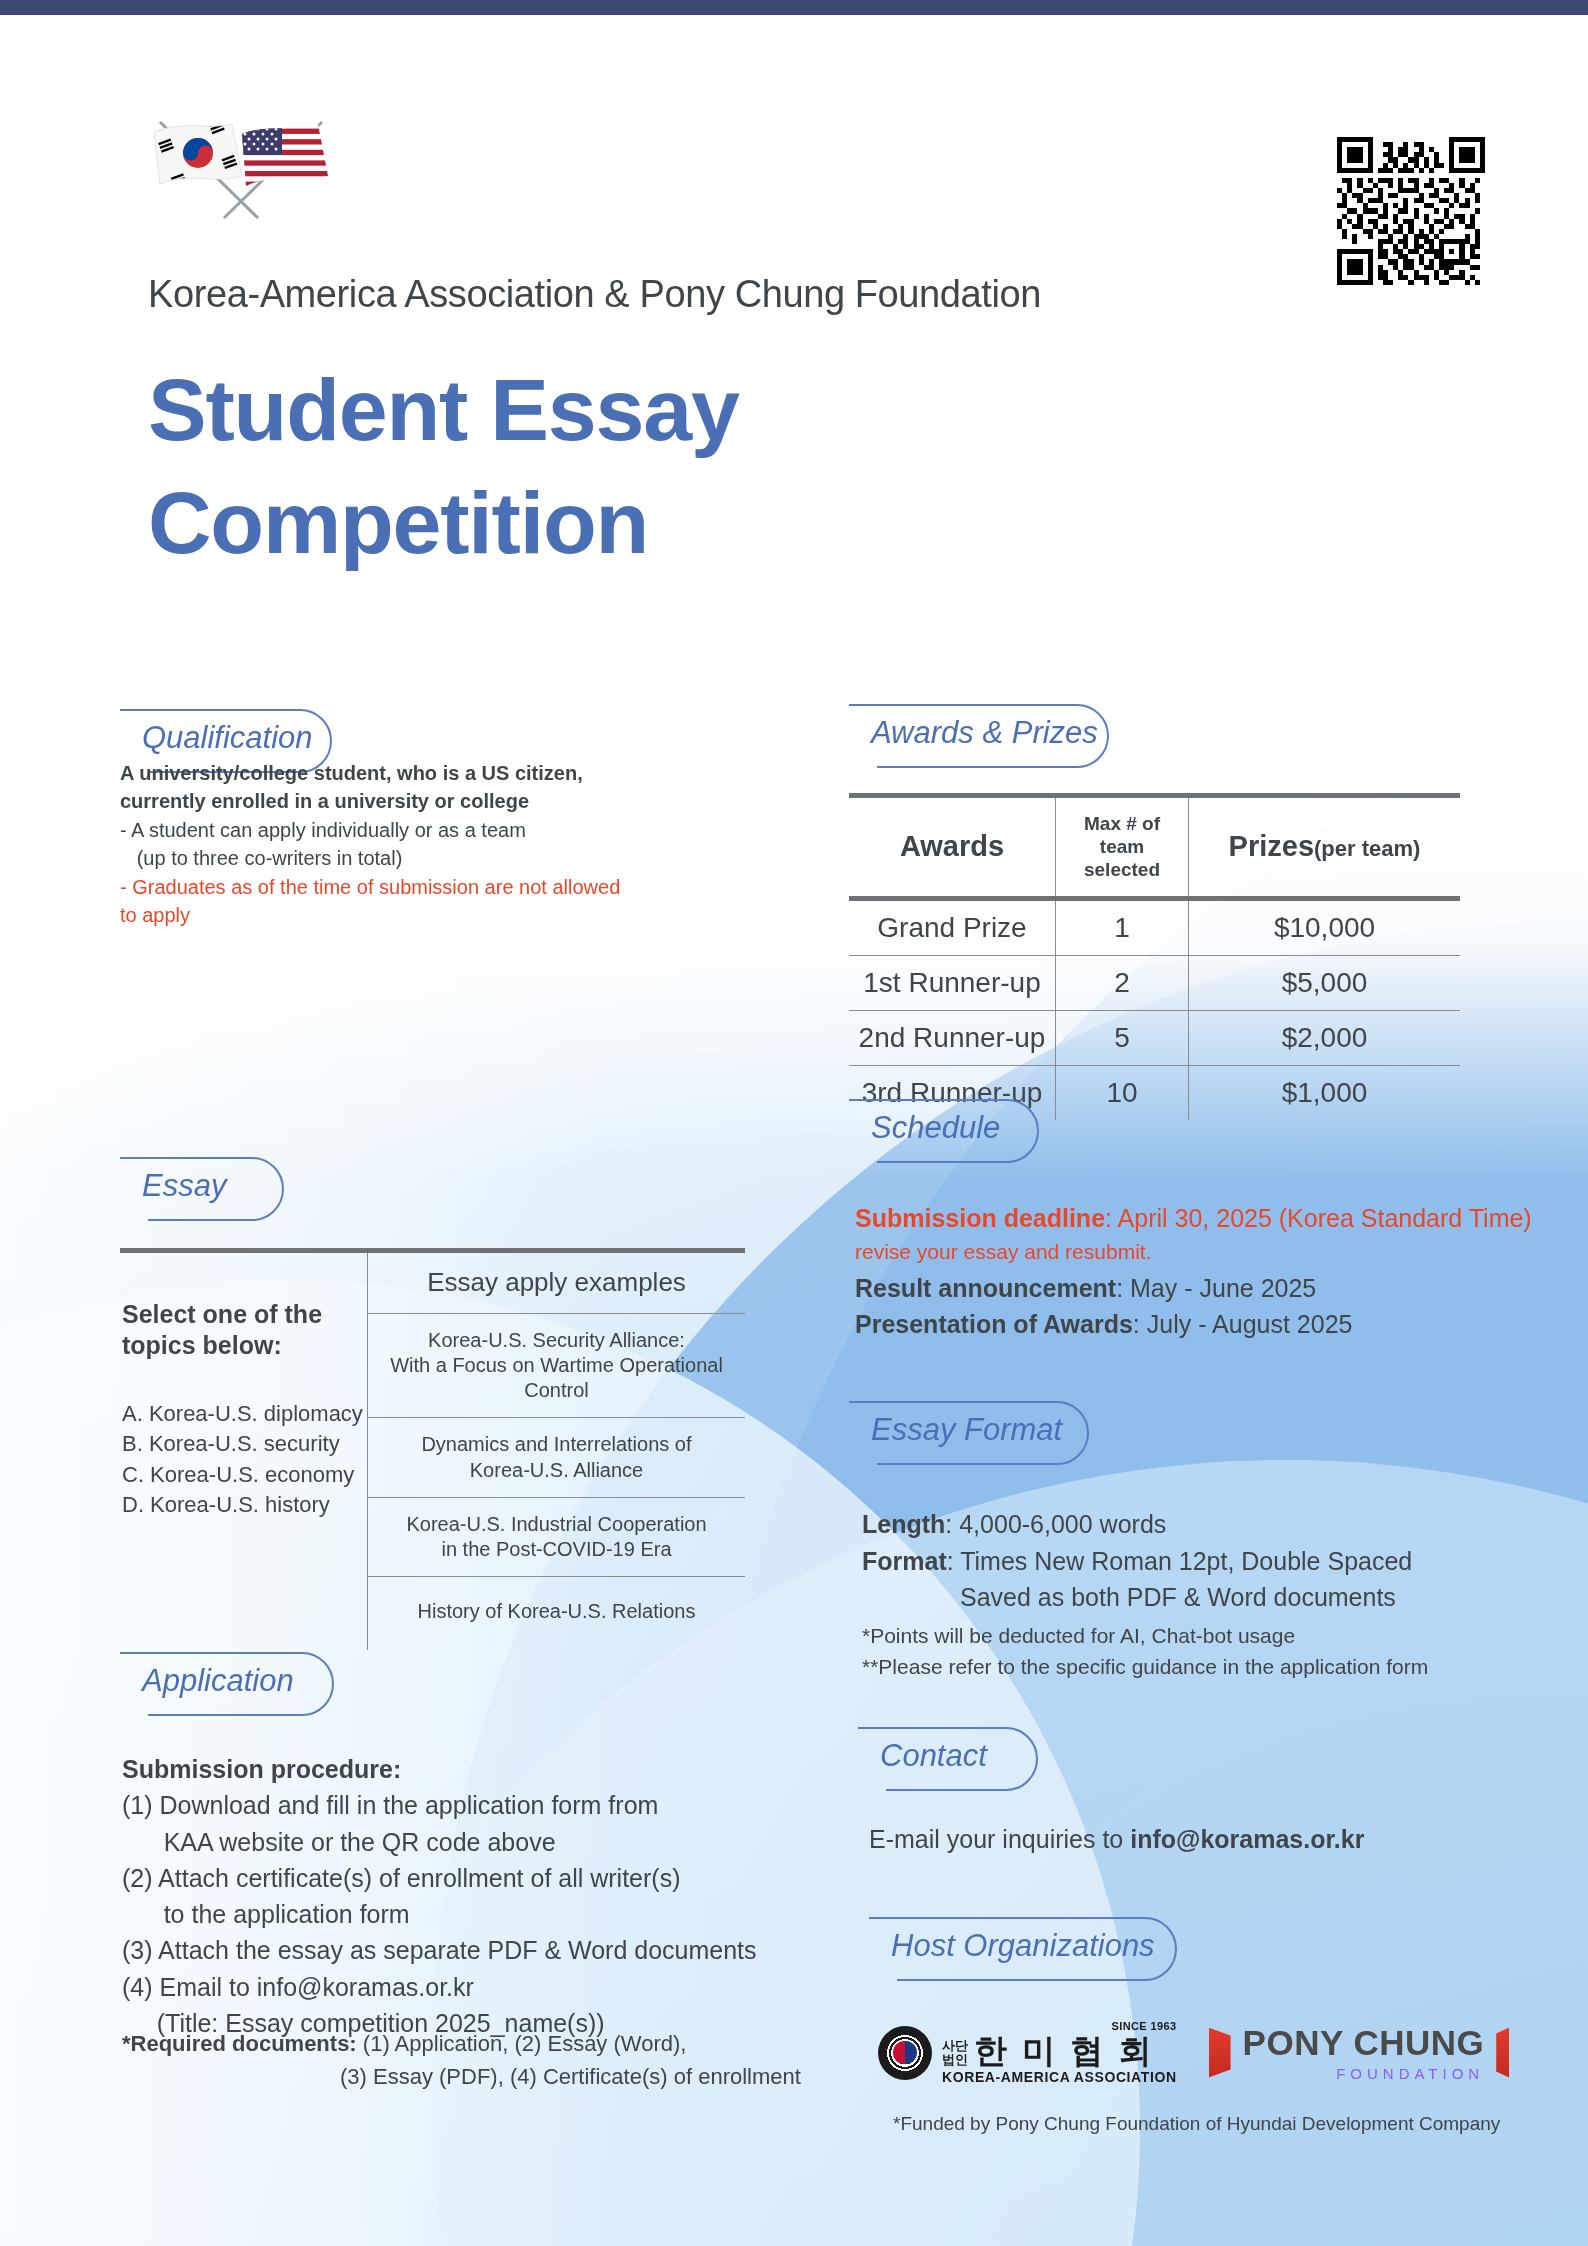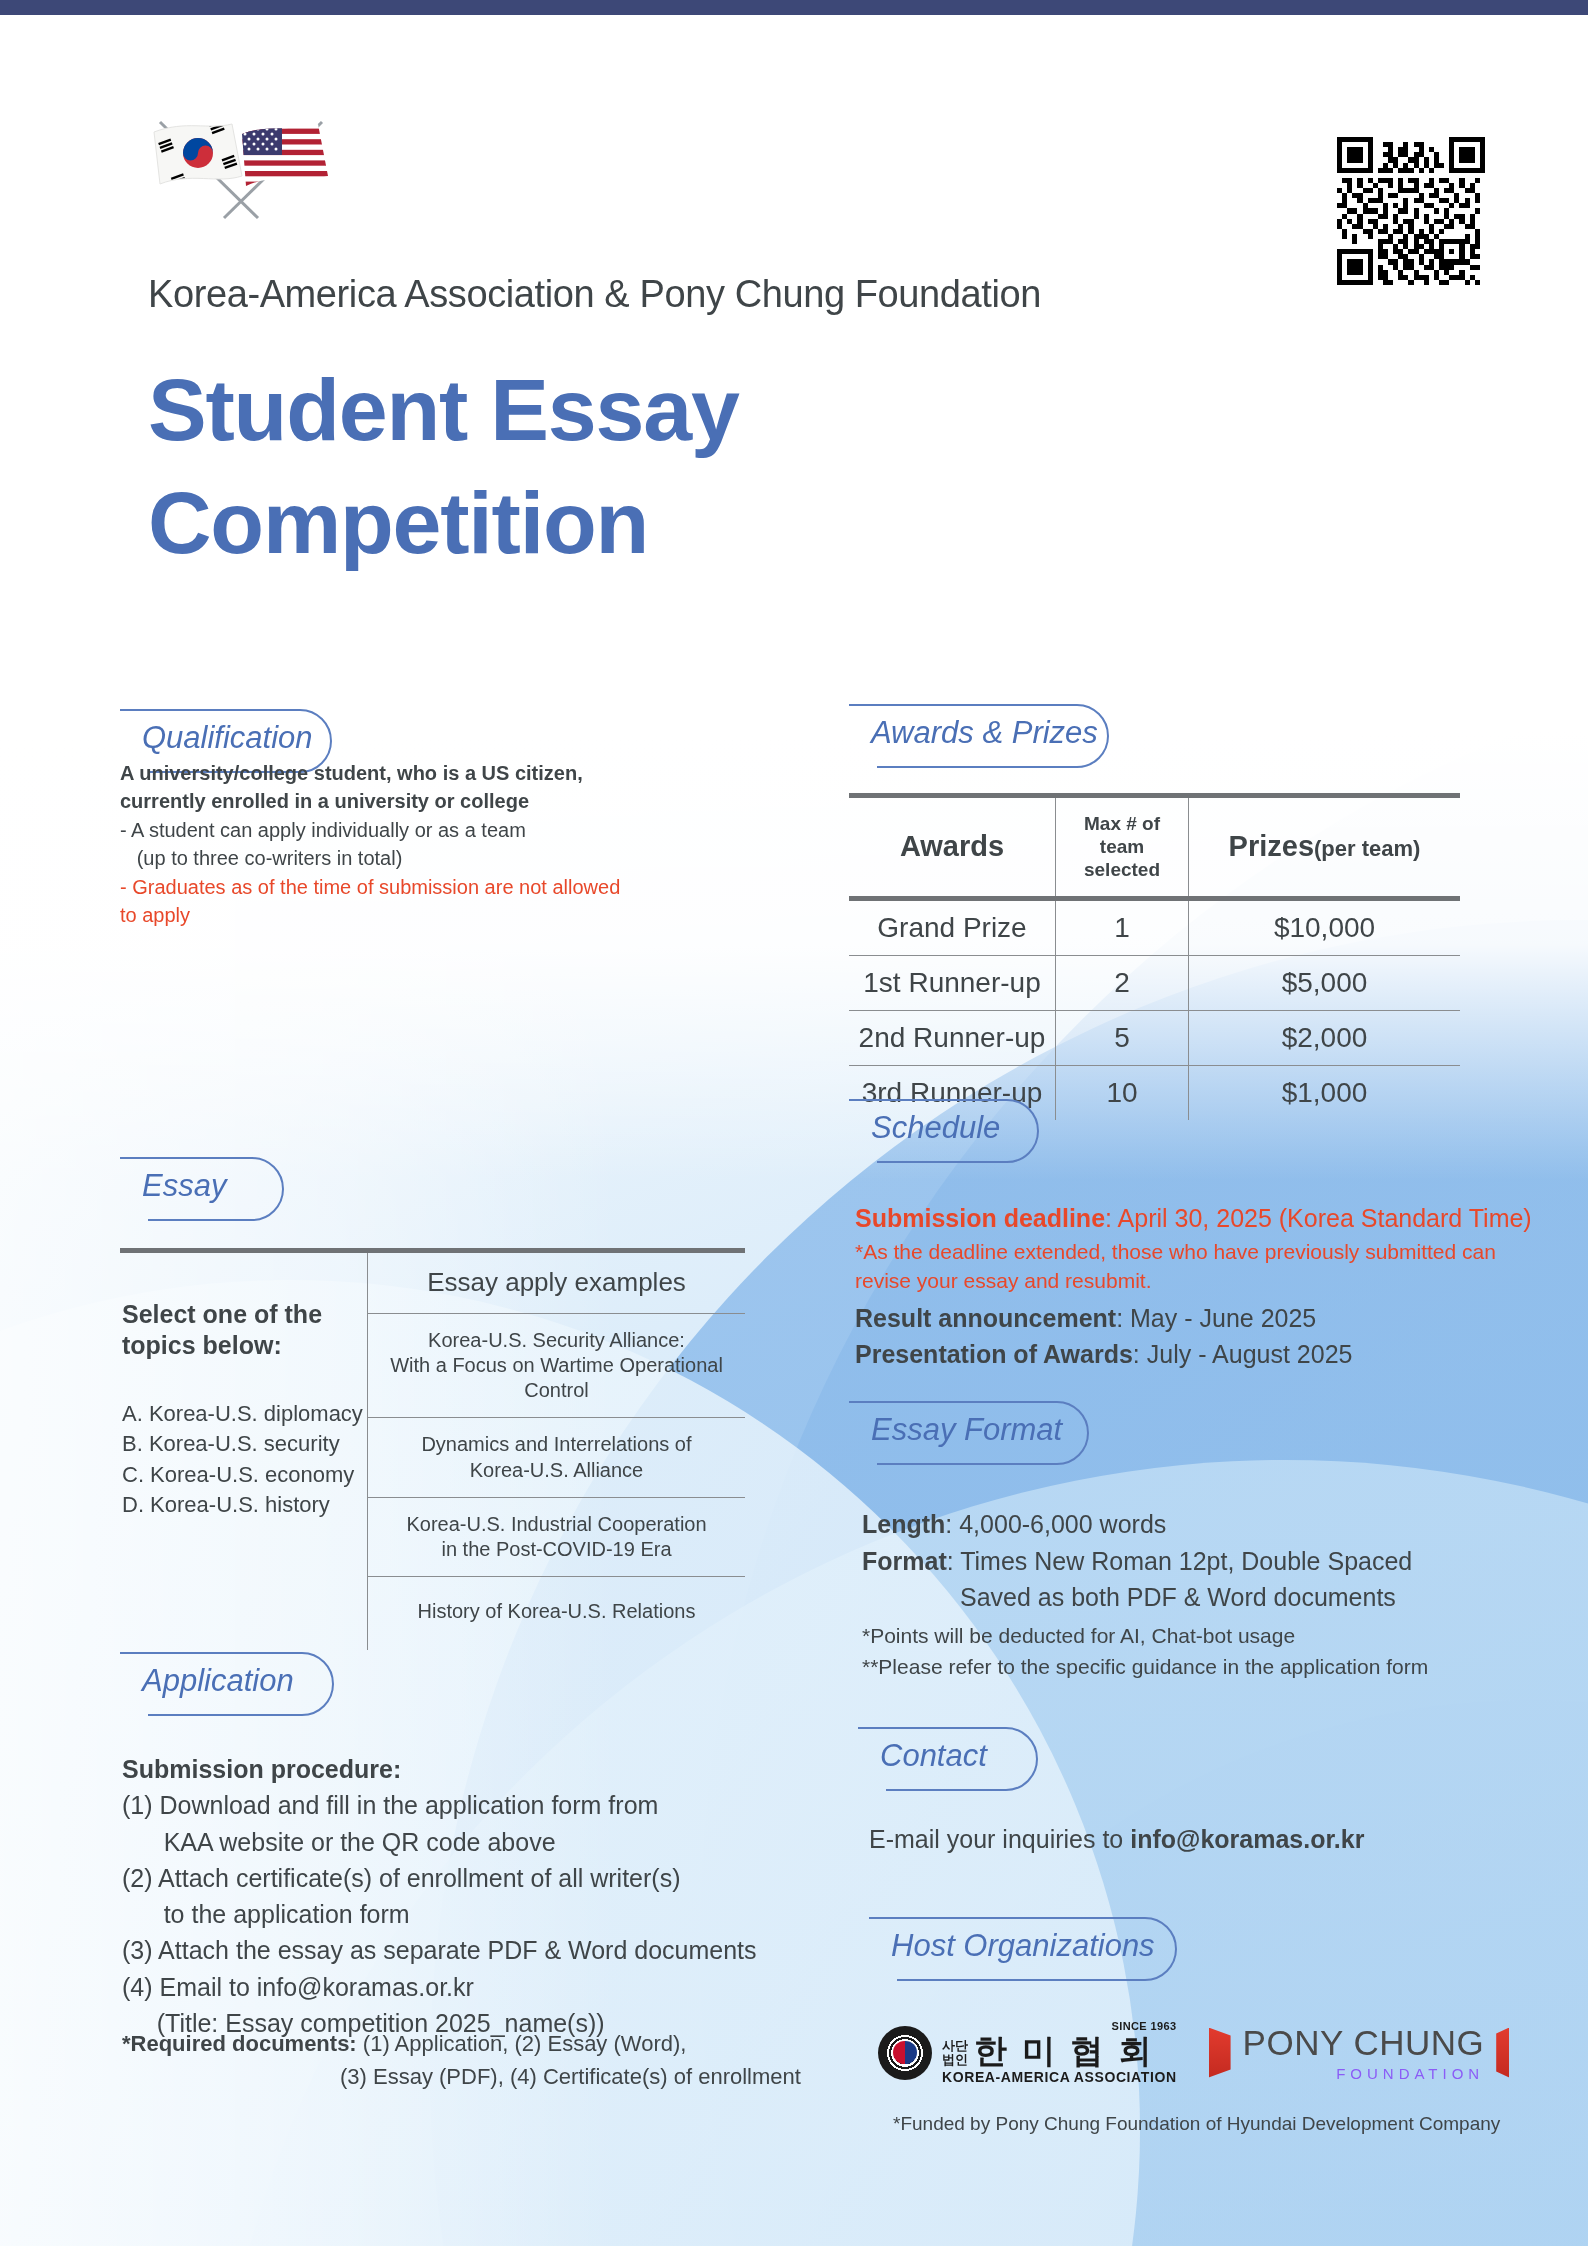--- a/index.html
+++ b/index.html
@@ -296,21 +296,21 @@
   .kaa-hanmi { font-size: 33px; font-weight: bold; color: #1b1b1b; letter-spacing: 3px; }
   .kaa-en { font-size: 14px; font-weight: bold; color: #1b1b1b; letter-spacing: .6px; margin-top: 3px; }
   .pony-logo { display: flex; align-items: center; gap: 12px; }
   .pony-mark {
     width: 22px; height: 50px;
     background: linear-gradient(180deg, #e23b2e, #c42a20);
     clip-path: polygon(0 0, 100% 16%, 100% 84%, 0 100%);
     flex: none;
   }
   .pony-text { line-height: 1; }
-  .pony-name { font-size: 35px; font-weight: normal; color: #4a4a4a; letter-spacing: .5px; }
+  .pony-name { font-size: 35px; font-weight: bold; color: #4a4a4a; letter-spacing: .5px; }
   .pony-sub { font-size: 15px; color: #8b5cf6; letter-spacing: 5px; text-align: right; margin-top: 6px; }
   .pony-bar {
     width: 13px; height: 50px;
     background: linear-gradient(180deg, #e23b2e, #c42a20);
     clip-path: polygon(0 12%, 100% 0, 100% 100%, 0 88%);
     flex: none;
   }
   .funded-note {
     position: absolute;
     left: 893px;
@@ -685,21 +685,20 @@
       <svg class="tab-svg" width="200" height="66" viewBox="0 0 200 66">
         <path d="M0,2 L158,2 A31,31 0 0 1 158,64 L28,64" fill="none" stroke="#5b7ec0" stroke-width="2"></path>
       </svg>
       <div class="tab-label">Schedule</div>
     </div>
 
     <div class="tblock" style="left:855px; top:1165px;">
       <div class="ln red" style="font-size:25px; line-height:1.42;">
         <span class="b">Submission deadline</span><span>: April 30, 2025 (Korea Standard Time)</span>
       </div>
-      <div class="ln red" style="font-size:21px; line-height:1.42;">*As the deadline extended, those who have previously submitted can</div>
       <div class="ln red" style="font-size:21px; line-height:1.42;">revise your essay and resubmit.</div>
       <div class="ln" style="font-size:25px; line-height:1.44; padding-top:4px;">
         <span class="b">Result announcement</span><span>: May - June 2025</span>
       </div>
       <div class="ln" style="font-size:25px; line-height:1.44;">
         <span class="b">Presentation of Awards</span><span>: July - August 2025</span>
       </div>
     </div>
 
     <div class="sec-head" style="left:120px; top:1120px;">

